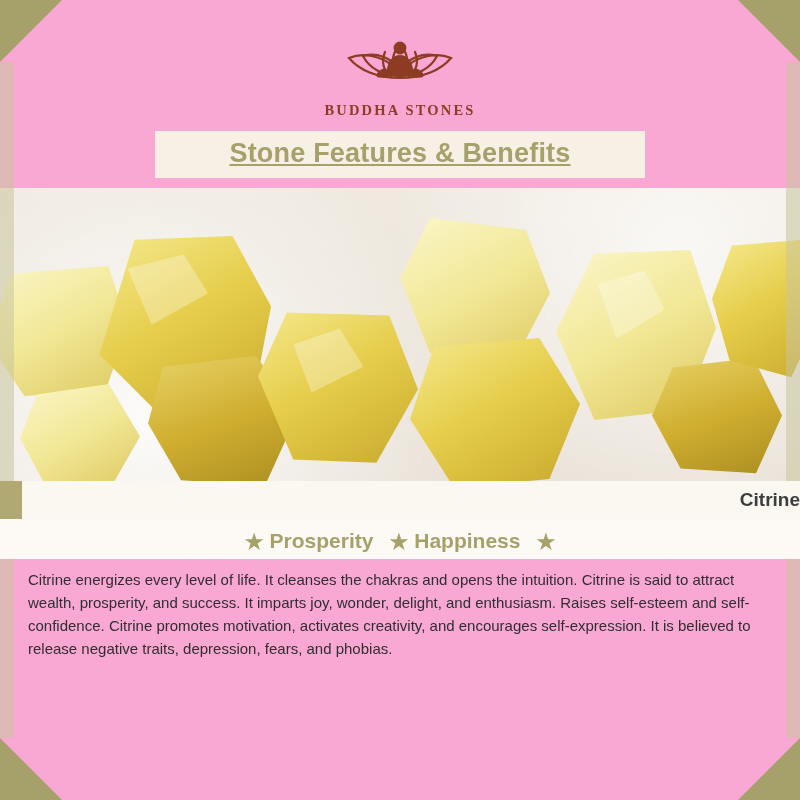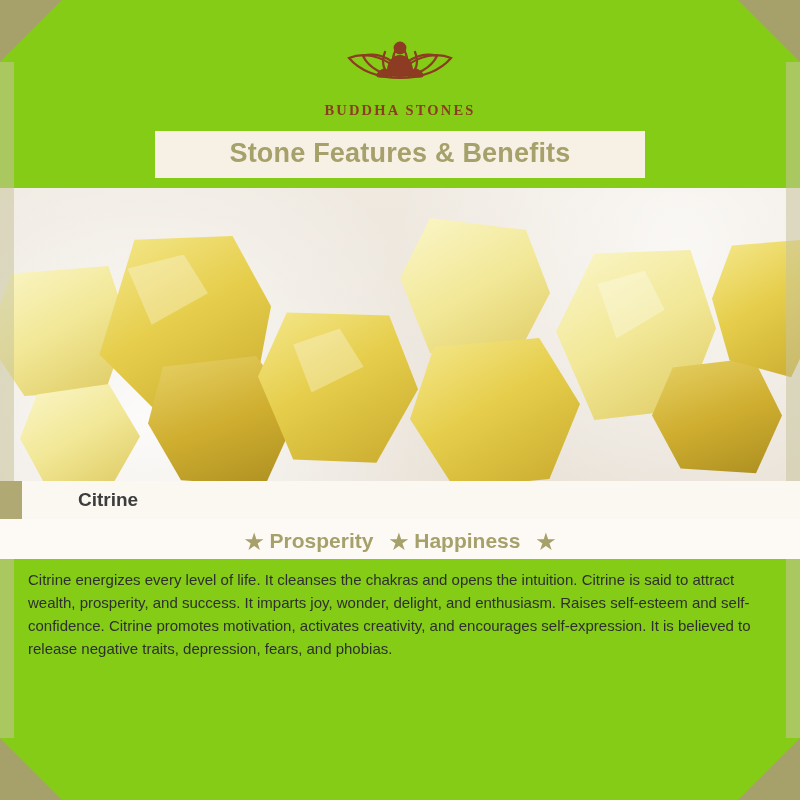--- a/index.html
+++ b/index.html
@@ -11,21 +11,21 @@
     height: 800px;
     font-family: "Liberation Sans", sans-serif;
     background: #ffffff;
     overflow: hidden;
   }
 
   .page {
     position: relative;
     width: 800px;
     height: 800px;
-    background: #84cc16;
+    background: #f9a8d4;
     overflow: hidden;
   }
 
   
   .corner {
     position: absolute;
     width: 0;
     height: 0;
     z-index: 5;
   }
@@ -94,20 +94,21 @@
     background: #f6f1e4;
     text-align: center;
     padding: 7px 0 9px 0;
   }
   .title-band .title-text {
     font-size: 27px;
     font-weight: bold;
     color: #a6a06a;
     font-family: "Liberation Sans", sans-serif;
     letter-spacing: .2px;
+    text-decoration: underline;
   }
 
   
   .hero {
     position: relative;
     z-index: 3;
     margin-top: 10px;
     width: 800px;
     height: 295px;
     overflow: hidden;
@@ -139,20 +140,21 @@
 
   
   .label-bar {
     position: relative;
     z-index: 6;
     margin-top: -2px;
     height: 38px;
     display: flex;
     align-items: center;
     background: linear-gradient(90deg, #b0a973 0%, #b0a973 22px, #fbf8f2 22px, #fbf8f2 100%);
+    justify-content: space-between;
   }
   .label-accent {
     width: 22px;
     height: 38px;
     background: #b0a973;
     flex: 0 0 22px;
   }
   .stone-name {
     padding-left: 56px;
     font-size: 19px;

